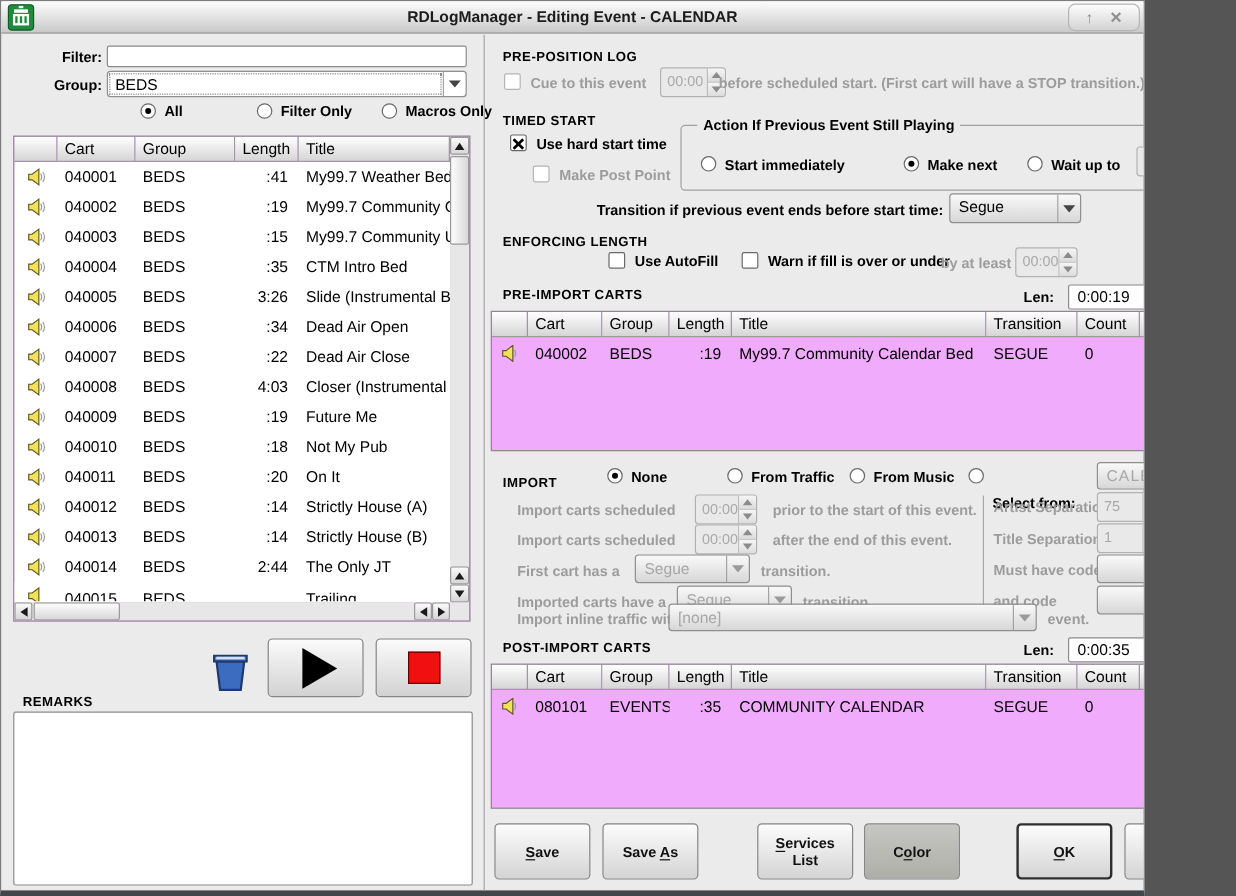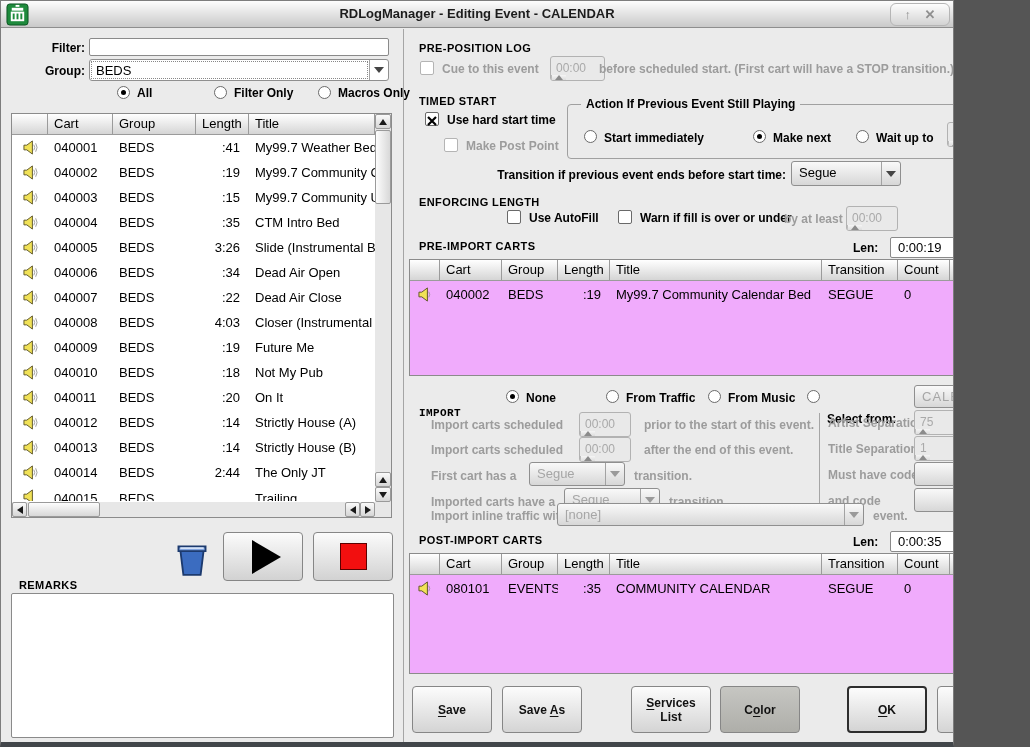--- a/index.html
+++ b/index.html
@@ -16,21 +16,21 @@
          color:#8f8f8f;font-weight:bold;font-size:13px;}
   .tbtn{cursor:default;line-height:1;}
   
   .lbl{position:absolute;font-weight:bold;font-size:12px;color:#000;white-space:nowrap;}
   .gray{color:#9c9c9c;}
   .sec{position:absolute;font-weight:bold;font-size:11px;letter-spacing:.4px;color:#000;white-space:nowrap;}
   .cb{position:absolute;width:14px;height:14px;background:#fff;border:1px solid #696969;border-radius:2px;}
   .cb.dis{border-color:#b4b4b4;}
   .radio{position:absolute;width:13px;height:13px;border-radius:50%;background:#fff;border:1px solid #6a6a6a;}
   .radio.sel::after{content:"";display:block;width:5px;height:5px;margin:3px;border-radius:50%;background:#000;}
-  .spin{position:absolute;display:flex;border:1px solid #b2b2b2;border-radius:3px;background:#e9e9e9;overflow:hidden;flex-direction:column;}
+  .spin{position:absolute;display:flex;border:1px solid #b2b2b2;border-radius:3px;background:#e9e9e9;overflow:hidden;}
   .spin .sval{flex:1;font-size:12px;color:#a9a9a9;padding:4px 0 0 5px;}
   .spin .sarr{width:15px;display:flex;flex-direction:column;border-left:1px solid #bdbdbd;}
   .spin .sa{flex:1;display:flex;align-items:center;justify-content:center;background:linear-gradient(#f5f5f5,#dcdcdc);}
   .spin .sa+.sa{border-top:1px solid #c6c6c6;}
   .t-up{width:0;height:0;border-left:4px solid transparent;border-right:4px solid transparent;border-bottom:5px solid #8b8b8b;}
   .t-dn{width:0;height:0;border-left:4px solid transparent;border-right:4px solid transparent;border-top:5px solid #8b8b8b;}
   .combo{position:absolute;display:flex;border:1px solid #8f8f8f;border-radius:3px;
          background:linear-gradient(#f9f9f9,#d7d7d7);overflow:hidden;}
   .combo .ctxt{flex:1;font-size:13px;color:#000;padding:3px 0 0 7px;white-space:nowrap;overflow:hidden;}
   .combo .carr{width:19px;border-left:1px solid #a3a3a3;display:flex;align-items:center;justify-content:center;}
@@ -471,21 +471,21 @@
       </div>
       </div>
   </div>
   <div class="bigbtn" style="left:977px;top:264px;">
       <i class="big-up"></i>
     </div>
   <div class="bigbtn" style="left:977px;top:328px;">
       <i class="big-dn"></i>
     </div>
 
-  <div class="sec" style="left:418px;top:406px;font-family:Liberation Mono, monospace;">IMPORT</div>
+  <div class="sec" style="left:418px;top:396px;">IMPORT</div>
   <span class="radio sel" style="left:505px;top:389px;"></span>
   <span class="lbl" style="left:525px;top:390px;">None</span>
   <span class="radio" style="left:605px;top:389px;"></span>
   <span class="lbl" style="left:625px;top:390px;">From Traffic</span>
   <span class="radio" style="left:707px;top:389px;"></span>
   <span class="lbl" style="left:727px;top:390px;">From Music</span>
   <span class="radio" style="left:806px;top:389px;"></span>
   <span class="lbl" style="left:826px;top:371px;margin-top:40px;">Select from:</span>
   <div class="combo dis" style="left:913px;top:384px;width:100px;height:23px;">
     <span class="ctxt" style="letter-spacing:1px;">CALENDAR</span>

